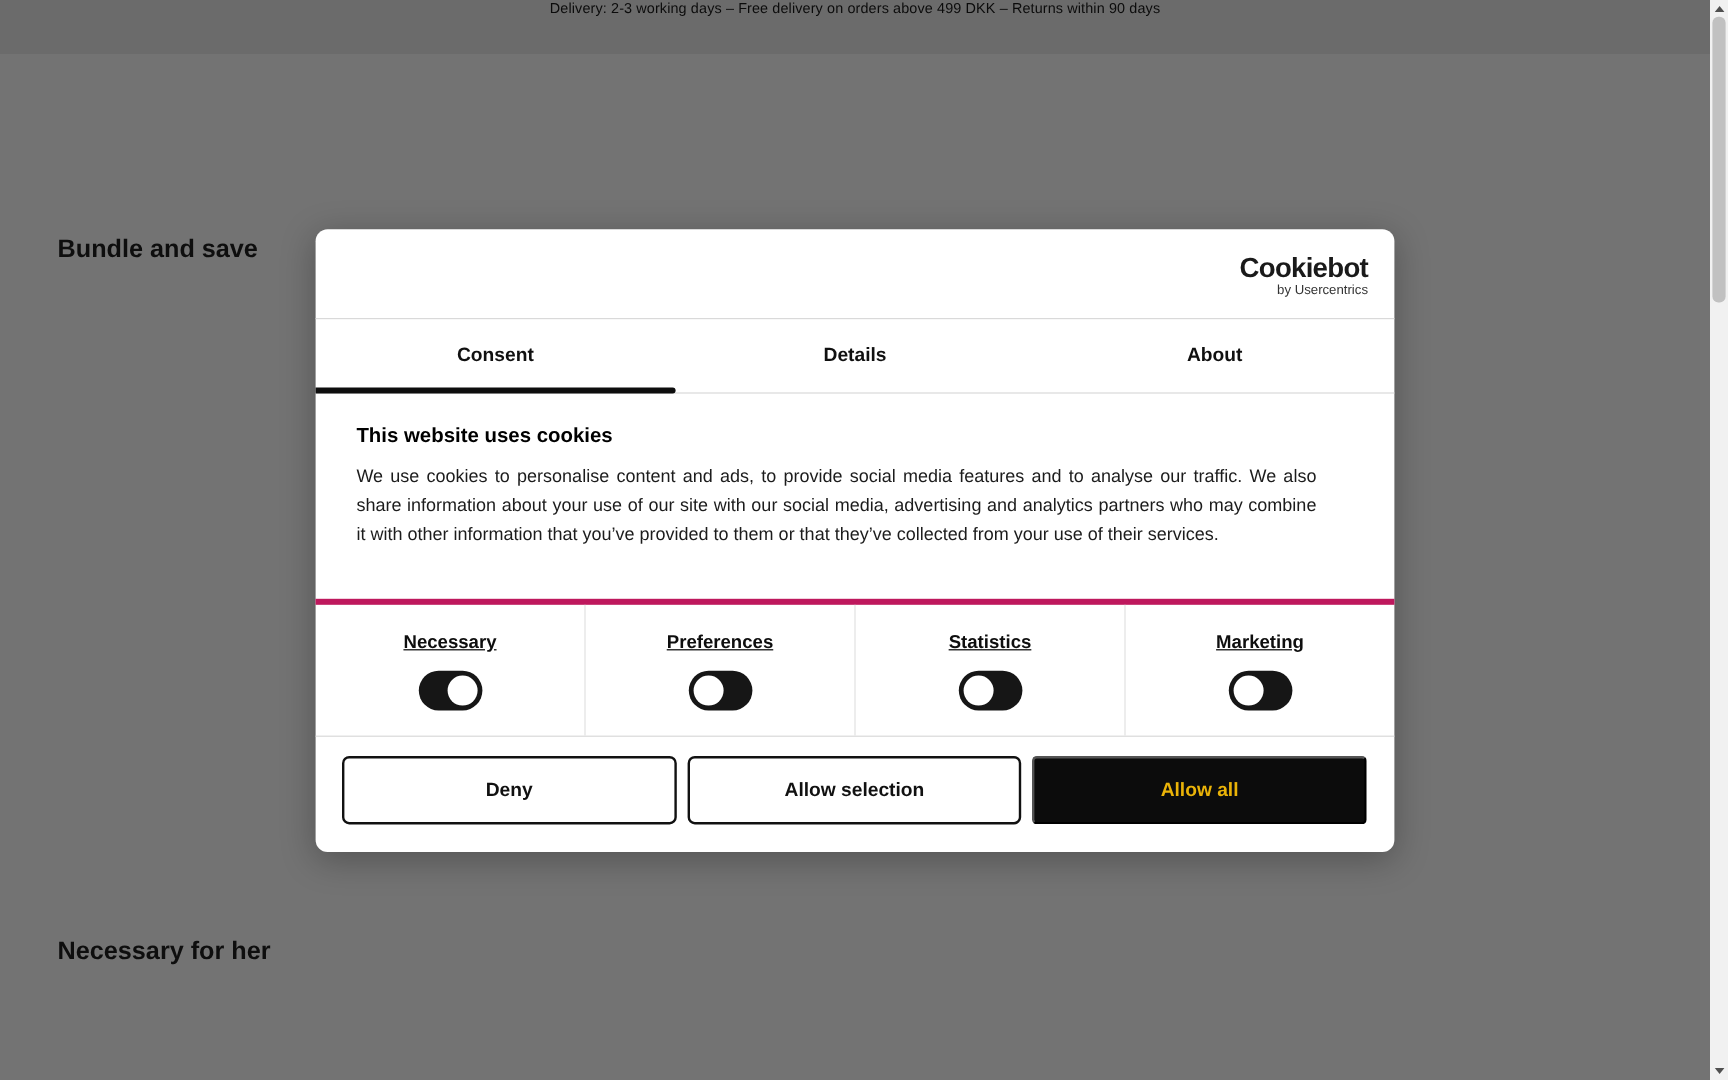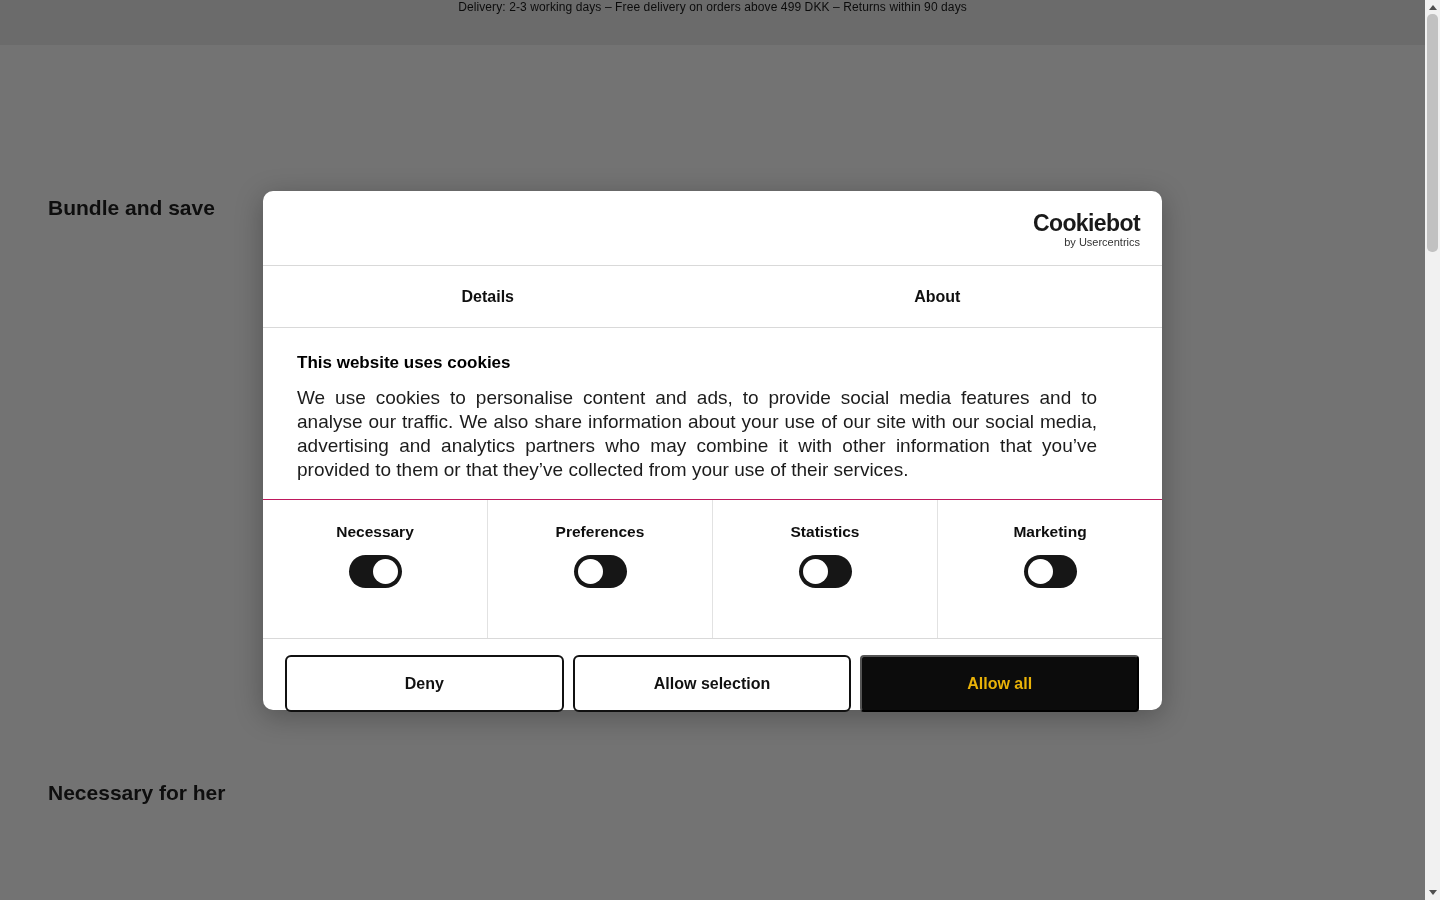--- a/index.html
+++ b/index.html
@@ -49,23 +49,23 @@
     flex: 1; display: flex; align-items: center; justify-content: center;
     font-size: 16px; font-weight: bold; color: #101010; position: relative; cursor: pointer;
   }
   .tab.active::after {
     content: ""; position: absolute; left: 0; right: 0; bottom: -1px; height: 5px;
     background: #0d0d0d; border-radius: 0 3px 3px 0;
   }
 
   .dialog-body { flex: none; height: 171px; padding: 25px 22px 0; margin-left: 12px; }
   .body-heading { margin: 0 0 13px; font-size: 17px; font-weight: bold; color: #000000; }
-  .body-text { margin: 0; font-size: 19px; line-height: 24px; color: #1c1c1c; max-width: 800px; text-align: justify; }
+  .body-text { margin: 0; font-size: 15px; line-height: 24px; color: #1c1c1c; max-width: 800px; text-align: justify; }
 
-  .categories { flex: none; height: 140px; display: flex; border-top: 1px solid #be185d; border-bottom: 1px solid #d9d9d9; }
+  .categories { flex: none; height: 115px; display: flex; border-top: 5px solid #be185d; border-bottom: 1px solid #d9d9d9; text-decoration: underline; }
   .category { flex: 1; display: flex; flex-direction: column; align-items: center; padding-top: 23px; border-left: 1px solid #e2e2e2; }
   .category:first-child { border-left: none; }
   .cat-label { font-size: 15.5px; font-weight: bold; color: #0e0e0e; }
   .toggle { margin-top: 14px; width: 53px; height: 33px; border-radius: 17px; background: #161616; position: relative; cursor: pointer; }
   .toggle .knob { position: absolute; top: 4px; left: 4px; width: 25px; height: 25px; border-radius: 50%; background: #ffffff; }
   .toggle.on .knob { left: auto; right: 4px; }
 
   .button-row { flex: 1; display: flex; gap: 9px; padding: 16px 23px 0 22px; }
   .btn {
     flex: 1; height: 57px; display: flex; align-items: center; justify-content: center;
@@ -89,20 +89,21 @@
 
 <div class="cookie-dialog">
   <div class="dialog-header">
     <div class="brand">
       <div class="brand-name">Cookiebot</div>
       <div class="brand-byline">by Usercentrics</div>
     </div>
   </div>
 
   <div class="tabs">
+    <div class="tab active">Consent</div>
     <div class="tab">Details</div>
     <div class="tab">About</div>
   </div>
 
   <div class="dialog-body">
     <h3 class="body-heading">This website uses cookies</h3>
     <p class="body-text">We use cookies to personalise content and ads, to provide social media features and to analyse our traffic. We also share information about your use of our site with our social media, advertising and analytics partners who may combine it with other information that you’ve provided to them or that they’ve collected from your use of their services.</p>
   </div>
 
   <div class="categories">

